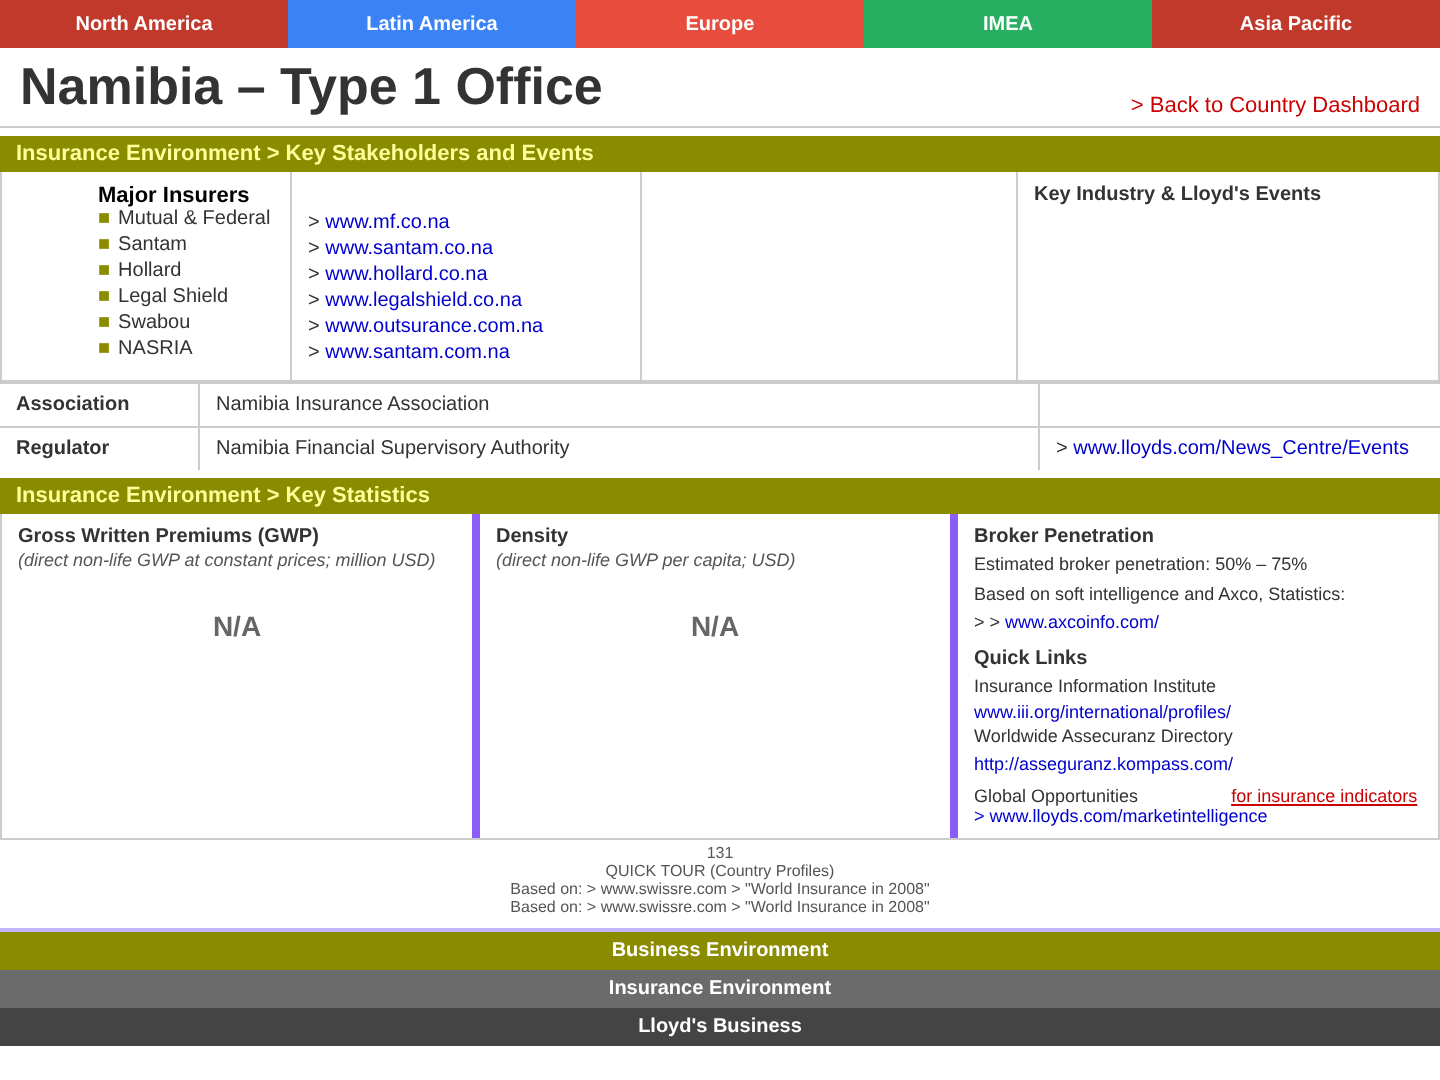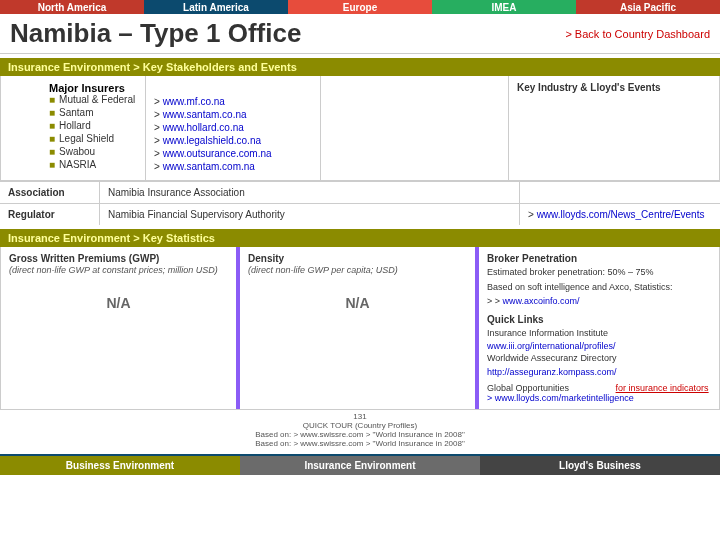--- a/index.html
+++ b/index.html
@@ -1,39 +1,39 @@
 <!DOCTYPE html>
 <html><head>
   <meta charset="utf-8">
   <style>
     * { margin: 0; padding: 0; box-sizing: border-box; }
     body { font-family: Arial, sans-serif; font-size: 11px; background: #fff; width: 720px; min-height: 540px; overflow: hidden; }
 
     
-    .top-nav { display: flex; height: 14px; }
+    .top-nav { display: flex; height: 24px; }
     .top-nav .nav-item {
       flex: 1;
       display: flex;
       align-items: center;
       justify-content: center;
       font-size: 10px;
       font-weight: bold;
       color: #fff;
       cursor: pointer;
     }
     .nav-north-america { background: #c0392b; }
-    .nav-latin-america { background: #0c4a6e; }
+    .nav-latin-america { background: #3b82f6; }
     .nav-europe { background: #e74c3c; }
     .nav-imea { background: #27ae60; }
     .nav-asia-pacific { background: #c0392b; }
 
     
     .page-title-bar {
       display: flex;
-      align-items: center;
+      align-items: flex-end;
       justify-content: space-between;
       padding: 4px 10px;
       border-bottom: 1px solid #ccc;
     }
     .page-title {
       font-size: 26px;
       font-weight: bold;
       color: #333;
     }
     .back-link {
@@ -175,22 +175,23 @@
     }
     .global-opps-highlight {
       color: #c00;
       text-decoration: underline;
       padding-left: 44px;
     }
 
     
     .bottom-nav {
       display: flex;
-      border-top: 2px solid #0c4a6e;
+      border-top: 2px solid #c4b5fd;
       margin-top: 4px;
+      flex-direction: column;
     }
     .bottom-nav-item {
       flex: 1;
       display: flex;
       align-items: center;
       justify-content: center;
       padding: 4px 2px;
       font-size: 10px;
       font-weight: bold;
       color: #fff;

